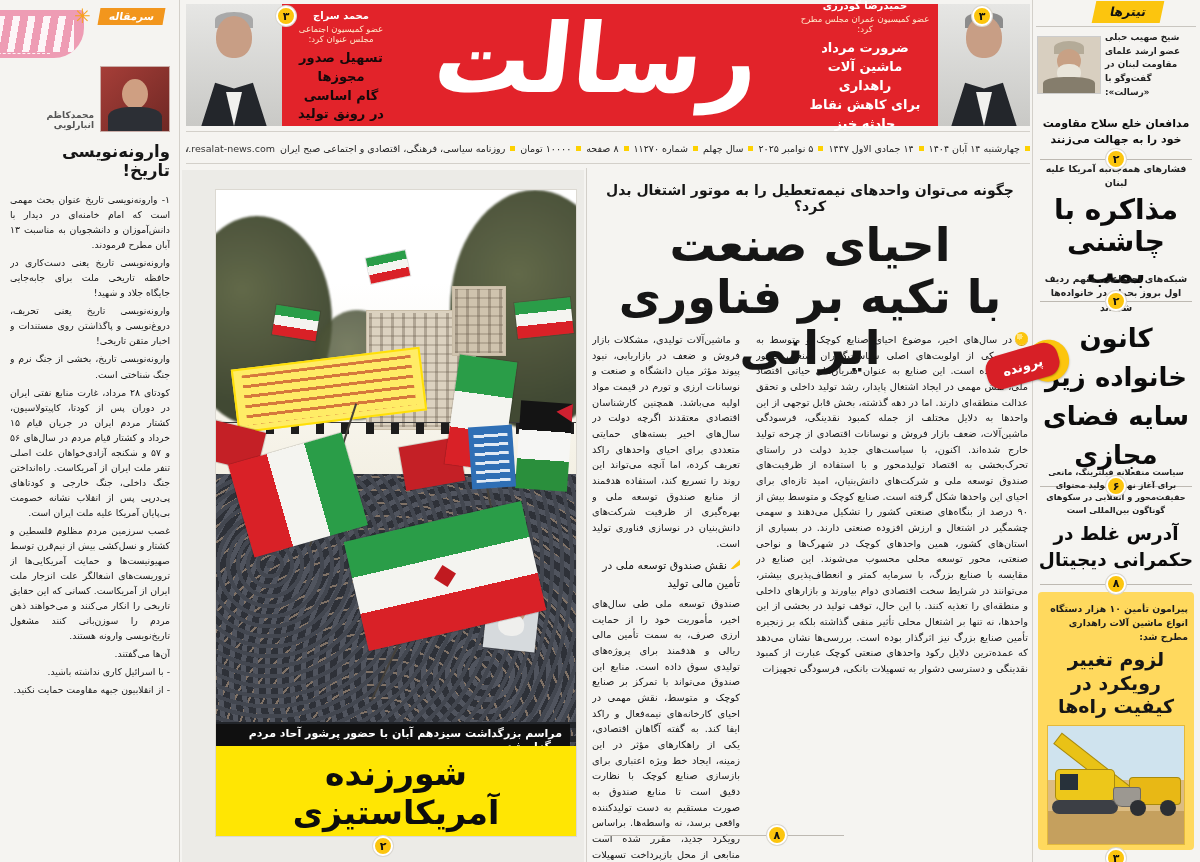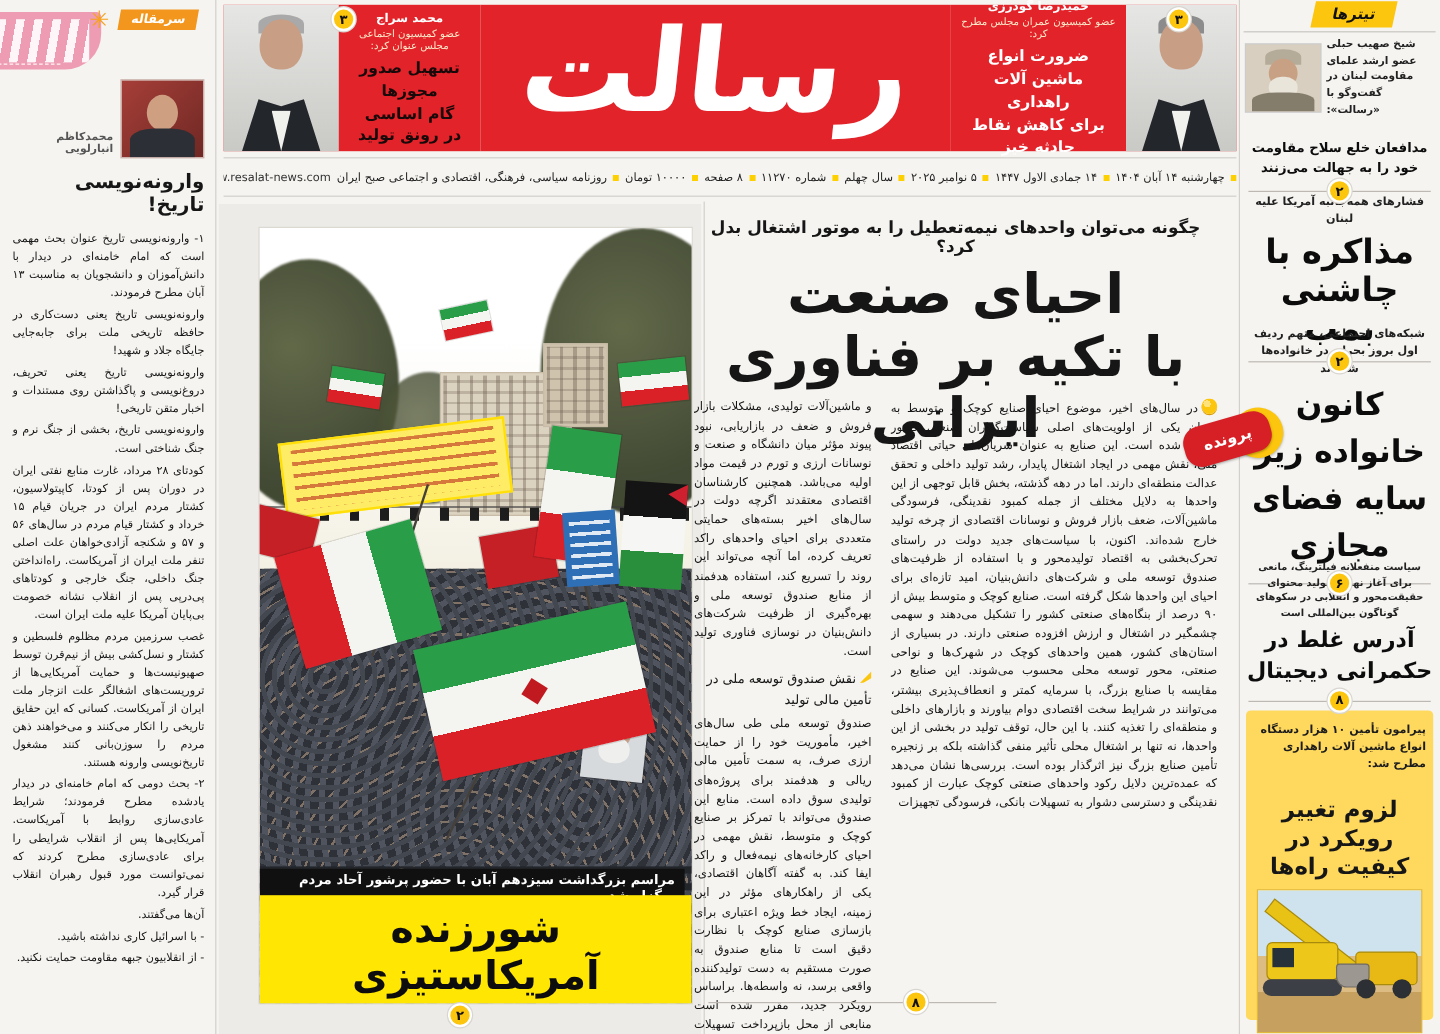--- a/index.html
+++ b/index.html
@@ -79,21 +79,21 @@
   .placard { position:absolute; background:#2f6fb5; }
   .placard::before { content:""; position:absolute; inset:6px 5px; background:repeating-linear-gradient(0deg,rgba(255,255,255,.85) 0 3px,transparent 3px 9px); }
   .rail { position:absolute; left:0; right:0; height:6px; background:#22252a; box-shadow:0 14px 0 0 #22252a; }
   .kid { position:absolute; width:44px; height:52px; background:#e8952d; border-radius:10px 10px 0 0; }
   .kid::before { content:""; position:absolute; left:50%; top:-20px; transform:translateX(-50%); width:24px; height:24px; border-radius:50%; background:#caa07f; }
   .head { position:absolute; border-radius:50%; background:#c9a98d; box-shadow:inset 0 -3px 0 #3b3e45; }
   .cap-bar { position:absolute; left:0; right:6px; background:#101010; color:#fff; font-size:11px; font-weight:bold; text-align:right; padding:3px 8px; }
   .cap-band { position:absolute; left:0; right:0; background:#ffe603; color:#0d0d0d; font-weight:bold; font-size:33px; text-align:center; padding:8px 4px 10px; letter-spacing:-1px; }
   .photo-pgdot { position:absolute; left:50%; bottom:6px; transform:translateX(-50%); }
   
-  .article { left:576px; top:170px; width:440px; height:692px; }
+  .article { left:590px; top:170px; width:440px; height:692px; }
   .art-kicker { text-align:center; font-size:14px; font-weight:bold; margin-top:12px; }
   .art-title { text-align:center; font-weight:bold; line-height:1.12; letter-spacing:-1px; margin-top:6px; }
   .art-title .l1 { font-size:46px; }
   .art-title .l2 { font-size:46px; }
   .art-cols { position:absolute; top:162px; left:2px; right:2px; bottom:0; display:grid; grid-template-columns:272px 148px; column-gap:16px; direction:rtl; }
   .col { font-size:9.8px; line-height:1.6; text-align:justify; overflow:hidden; }
   .orn { display:inline-block; width:13px; height:13px; border-radius:50%; background:radial-gradient(circle at 35% 35%,#ffe27a 0 3px,#fcc50e 3px); box-shadow:0 1px 0 #d89c06; vertical-align:-2px; margin-left:3px; }
   .subhead { font-weight:normal; font-size:10.8px; margin:6px 0 4px; text-align:right; }
   .pen-ico { display:inline-block; width:10px; height:10px; background:#fcc50e; clip-path:polygon(0 100%,100% 0,100% 55%,25% 100%); margin-left:3px; }
   .art-end { position:absolute; left:14px; bottom:16px; width:240px; height:22px; }
@@ -114,21 +114,21 @@
   .sheikh-photo { flex:none; width:62px; height:56px; background:#d8cfc0; position:relative; overflow:hidden; box-shadow:0 0 0 1px #ccc; }
   .sh-cap { position:absolute; left:50%; top:4px; transform:translateX(-50%); width:30px; height:13px; border-radius:50% 50% 0 0; background:#b4ab98; }
   .sh-face { position:absolute; left:50%; top:12px; transform:translateX(-50%); width:24px; height:24px; border-radius:50%; background:#c8a185; }
   .sh-beard { position:absolute; left:50%; top:27px; transform:translateX(-50%); width:24px; height:18px; border-radius:45%; background:#e9e5da; }
   .sh-robe { position:absolute; bottom:0; left:50%; transform:translateX(-50%); width:52px; height:16px; background:#857d6c; border-radius:40% 40% 0 0; }
   .sb-rule { position:relative; height:22px; }
   .sb-rule::before { content:""; position:absolute; left:2px; right:2px; top:50%; height:1px; background:#bdb9b2; }
   .sb-rule .page-dot { position:absolute; left:50%; top:50%; transform:translate(-50%,-50%); }
   .yellow-box { position:absolute; left:2px; top:592px; width:156px; height:258px; background:#ffd95e; border-radius:4px; padding:10px 6px 0; }
   .yb-kicker { font-size:9.3px; font-weight:bold; text-align:right; line-height:1.5; color:#1c1c1c; }
-  .yb-title { font-size:19px; font-weight:bold; text-align:center; line-height:1.25; margin-top:20px; letter-spacing:-0.5px; }
+  .yb-title { font-size:19px; font-weight:bold; text-align:center; line-height:1.25; margin-top:4px; letter-spacing:-0.5px; }
   .yb-photo { position:relative; margin:7px auto 0; width:136px; height:118px; overflow:hidden; background:linear-gradient(#cfe3ee 0 46%,#dcbc82 46% 72%,#c5a05e 72%); box-shadow:0 0 0 1px #e3b93c; }
   .exc-boom { position:absolute; left:14px; top:8px; width:86px; height:12px; background:#e9c216; transform:rotate(38deg); transform-origin:left top; box-shadow:0 0 0 1px #a88a0c; }
   .exc-body { position:absolute; left:8px; top:44px; width:58px; height:30px; background:#edc71a; border-radius:4px; box-shadow:0 0 0 1px #a88a0c; }
   .exc-cab { position:absolute; left:12px; top:48px; width:18px; height:16px; background:#27313a; }
   .exc-track { position:absolute; left:4px; top:74px; width:66px; height:14px; background:#3c3f45; border-radius:7px; }
   .loader-body { position:absolute; right:4px; top:52px; width:50px; height:26px; background:#e8b815; border-radius:3px; box-shadow:0 0 0 1px #a88a0c; }
   .loader-bucket { position:absolute; right:44px; top:62px; width:26px; height:18px; background:#9c9891; border-radius:2px 2px 8px 8px; box-shadow:0 0 0 1px #6f6b64; }
   .loader-wheel { position:absolute; border-radius:50%; background:#2c2f33; width:16px; height:16px; top:74px; }
   .yb-dot-row { position:relative; height:24px; margin-top:2px; }
   .yb-dot-row .page-dot { position:absolute; left:50%; top:50%; transform:translate(-50%,-50%); }
@@ -150,21 +150,21 @@
       <div class="photo-slot">
         <span class="pol-hair"></span>
         <span class="pol-head"></span>
         <span class="pol-suit"></span>
         <span class="pol-shirt"></span>
       </div>
       <div class="promo-text">
         <div class="promo-name">حمیدرضا گودرزی</div>
         <div class="promo-kicker">عضو کمیسیون عمران مجلس مطرح کرد:</div>
         <div class="promo-title light">
-          <div>ضرورت انواع</div>
+          <div>ضرورت مرداد</div>
           <div>ماشین آلات راهداری</div>
           <div>برای کاهش نقاط حادثه خیز</div>
         </div>
       </div>
       <div class="page-dot" style="right:38px; top:2px">۳</div>
     </section>
 
     <section class="masthead">
       <div class="logo">رسالت</div>
     </section>
@@ -226,21 +226,20 @@
       <div class="ed-author">محمدکاظم انبارلویی</div>
     </div>
     <h2 class="ed-title">وارونه‌نویسی تاریخ!</h2>
     <div class="ed-body">
       <p>۱- وارونه‌نویسی تاریخ عنوان بحث مهمی است که امام خامنه‌ای در دیدار با دانش‌آموزان و دانشجویان به مناسبت ۱۳ آبان مطرح فرمودند.</p>
       <p>وارونه‌نویسی تاریخ یعنی دست‌کاری در حافظه تاریخی ملت برای جابه‌جایی جایگاه جلاد و شهید!</p>
       <p>وارونه‌نویسی تاریخ یعنی تحریف، دروغ‌نویسی و پاگذاشتن روی مستندات و اخبار متقن تاریخی!</p>
       <p>وارونه‌نویسی تاریخ، بخشی از جنگ نرم و جنگ شناختی است.</p>
       <p>کودتای ۲۸ مرداد، غارت منابع نفتی ایران در دوران پس از کودتا، کاپیتولاسیون، کشتار مردم ایران در جریان قیام ۱۵ خرداد و کشتار قیام مردم در سال‌های ۵۶ و ۵۷ و شکنجه آزادی‌خواهان علت اصلی تنفر ملت ایران از آمریکاست. راه‌انداختن جنگ داخلی، جنگ خارجی و کودتاهای پی‌درپی پس از انقلاب نشانه خصومت بی‌پایان آمریکا علیه ملت ایران است.</p>
       <p>غصب سرزمین مردم مظلوم فلسطین و کشتار و نسل‌کشی بیش از نیم‌قرن توسط صهیونیست‌ها و حمایت آمریکایی‌ها از تروریست‌های اشغالگر علت انزجار ملت ایران از آمریکاست. کسانی که این حقایق تاریخی را انکار می‌کنند و می‌خواهند ذهن مردم را سوزن‌بانی کنند مشغول تاریخ‌نویسی وارونه هستند.</p>
-      <p>۲- بحث دومی که امام خامنه‌ای در دیدار یادشده مطرح فرمودند؛ شرایط عادی‌سازی روابط با آمریکاست. آمریکایی‌ها پس از انقلاب شرایطی را برای عادی‌سازی مطرح کردند که نمی‌توانست مورد قبول رهبران انقلاب قرار گیرد.</p>
       <p>آن‌ها می‌گفتند.</p>
       <p>- با اسرائیل کاری نداشته باشید.</p>
       <p>- از انقلابیون جبهه مقاومت حمایت نکنید.</p>
 
     </div>
     <div class="end-rule">
       <div class="page-dot">۲</div>
     </div>
   </aside>
 

